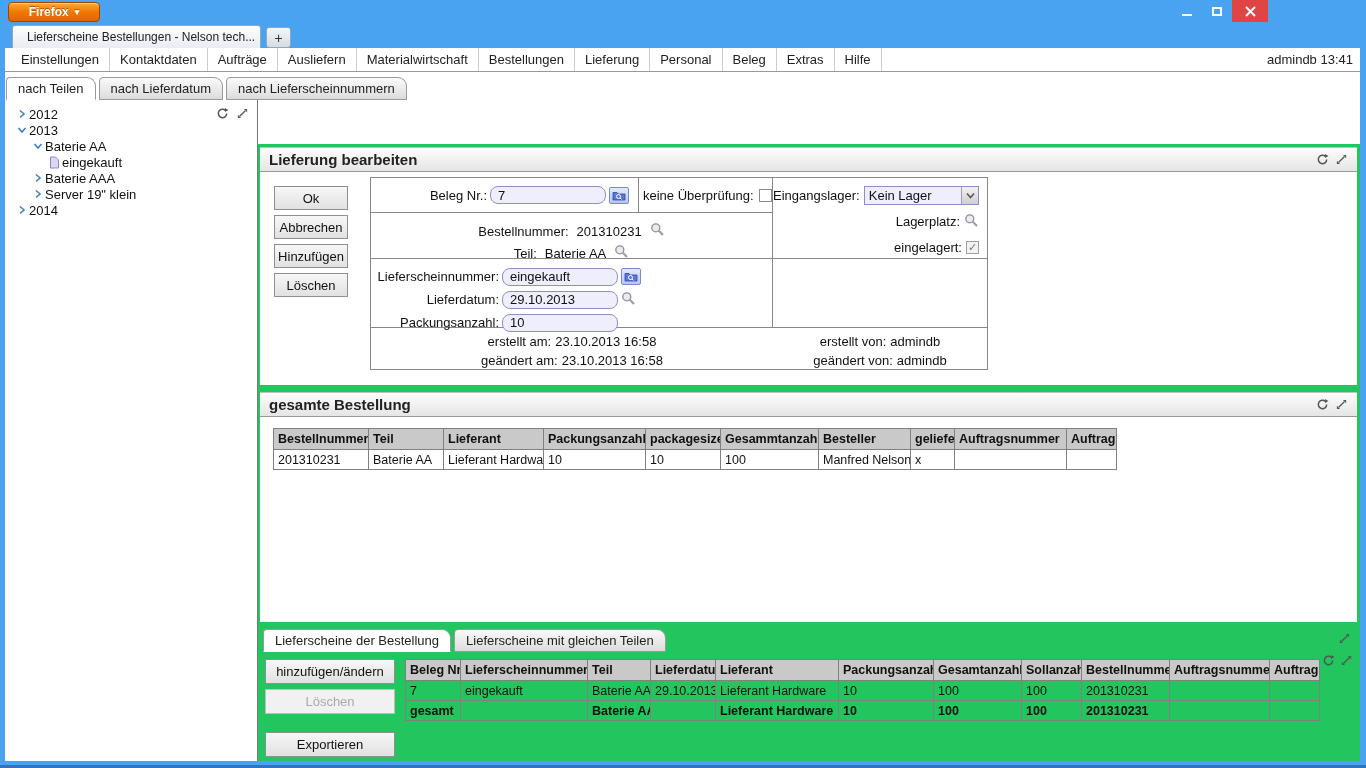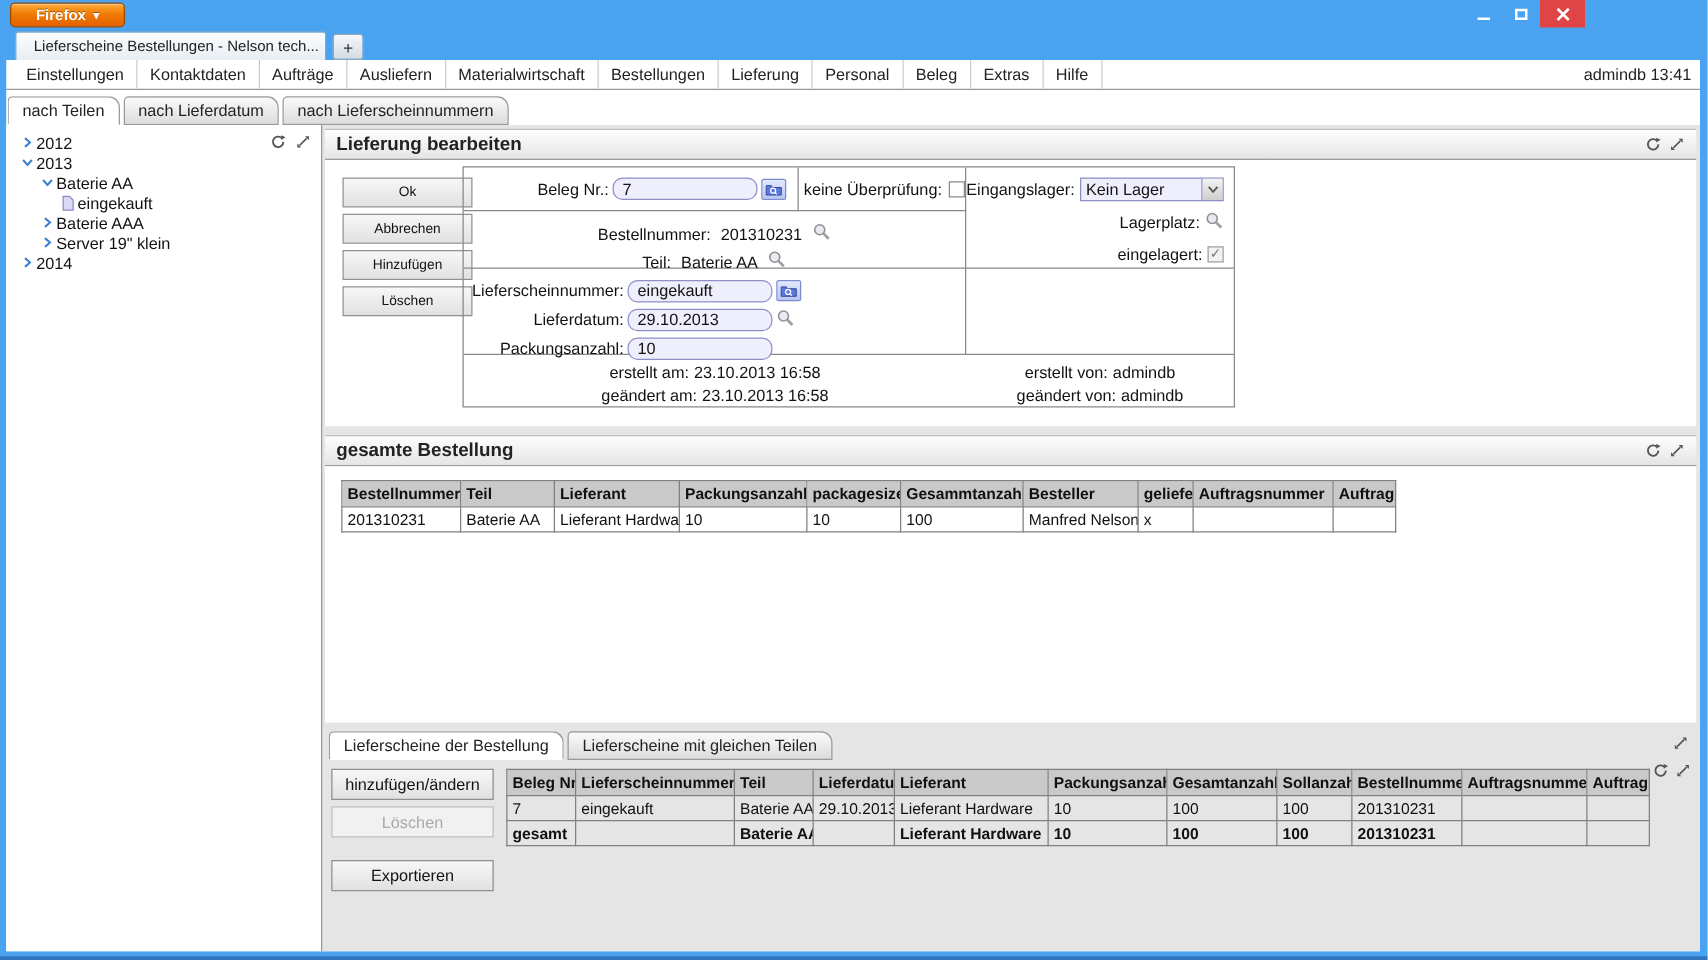--- a/index.html
+++ b/index.html
@@ -65,38 +65,38 @@
   }
   .vtab.active { background:#fff; border-bottom-color:#fff; z-index:2; }
 
   .content-row { display:flex; height:661px; }
   .tree-panel { width:253px; border-right:1px solid #777; position:relative; padding-top:6px; background:#fff; }
   .tree-icons { position:absolute; top:7px; right:8px; display:flex; gap:7px; }
   .icon-13 { width:13px; height:13px; display:block; }
   .tree-item { display:flex; align-items:center; height:16px; font-size:13px; gap:2px; cursor:default; }
   .ind0 { padding-left:12px; } .ind1 { padding-left:28px; } .ind2 { padding-left:44px; }
 
-  .main-area { flex:1; position:relative; background:#e5e5e5; }
+  .main-area { flex:1; position:relative; background:#22c55e;margin-top:44px; }
 
   .panel { position:absolute; left:2px; right:3px; }
   .panel-hd {
     height:25px; background:linear-gradient(#fdfdfd,#e5e5e5);
     border-top:1px solid #c0c0c0; border-bottom:1px solid #999;
     display:flex; align-items:center; padding:0 9px;
     font-size:15px; font-weight:bold; color:#222;
   }
   .hd-icons { margin-left:auto; display:flex; gap:6px; }
   .panel-body { position:relative; background:#fff; }
 
   
   .btn-col { position:absolute; left:14px; top:14px; width:88px; }
   .btn {
-    width:104px; height:24px; margin-bottom:5px;
+    width:74px; height:24px; margin-bottom:5px;
     background:linear-gradient(#f7f7f7,#e1e1e1);
-    border:1px solid #8f8f8f; font-size:11px; color:#111;
+    border:1px solid #8f8f8f; font-size:13px; color:#111;
     display:flex; align-items:center; justify-content:center;
     font-family:"Liberation Sans", sans-serif;
   }
   .form-table {
     position:absolute; left:110px; top:5px; width:618px;
     border:1px solid #888;
     display:grid;
     grid-template-columns:268px 134px 214px;
     grid-template-rows:35px 46px 69px 41px;
     font-size:13px;

